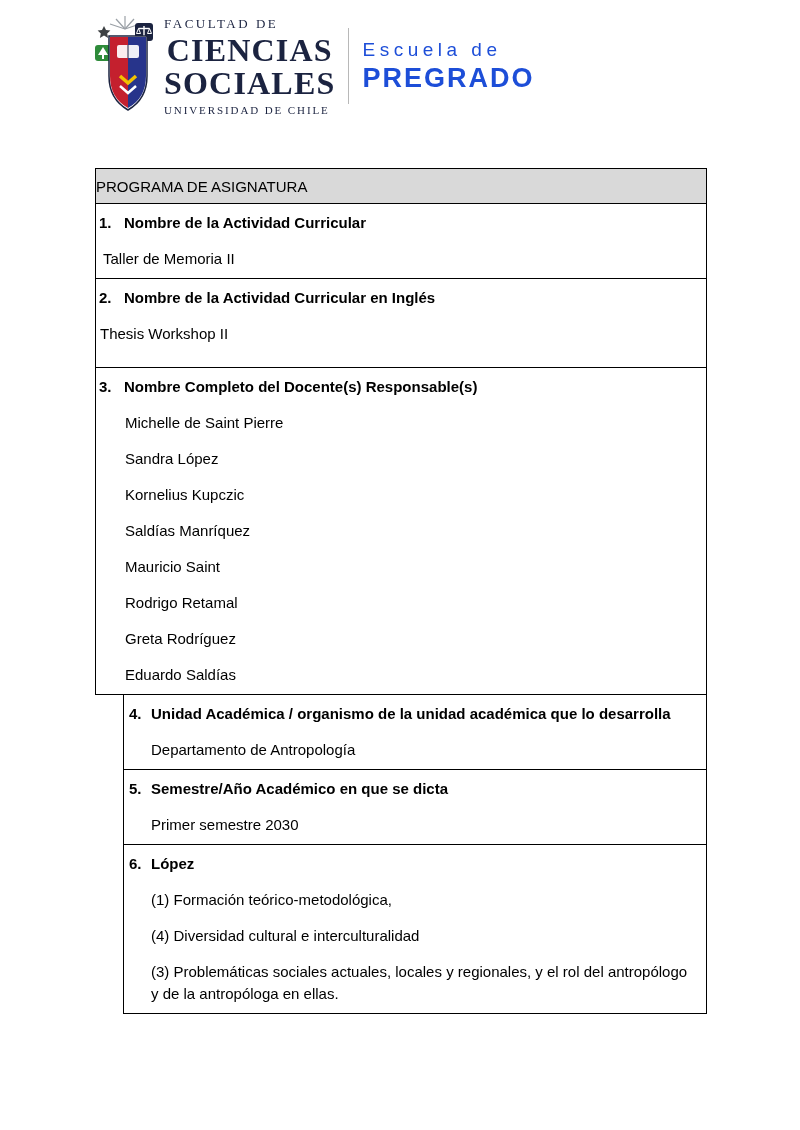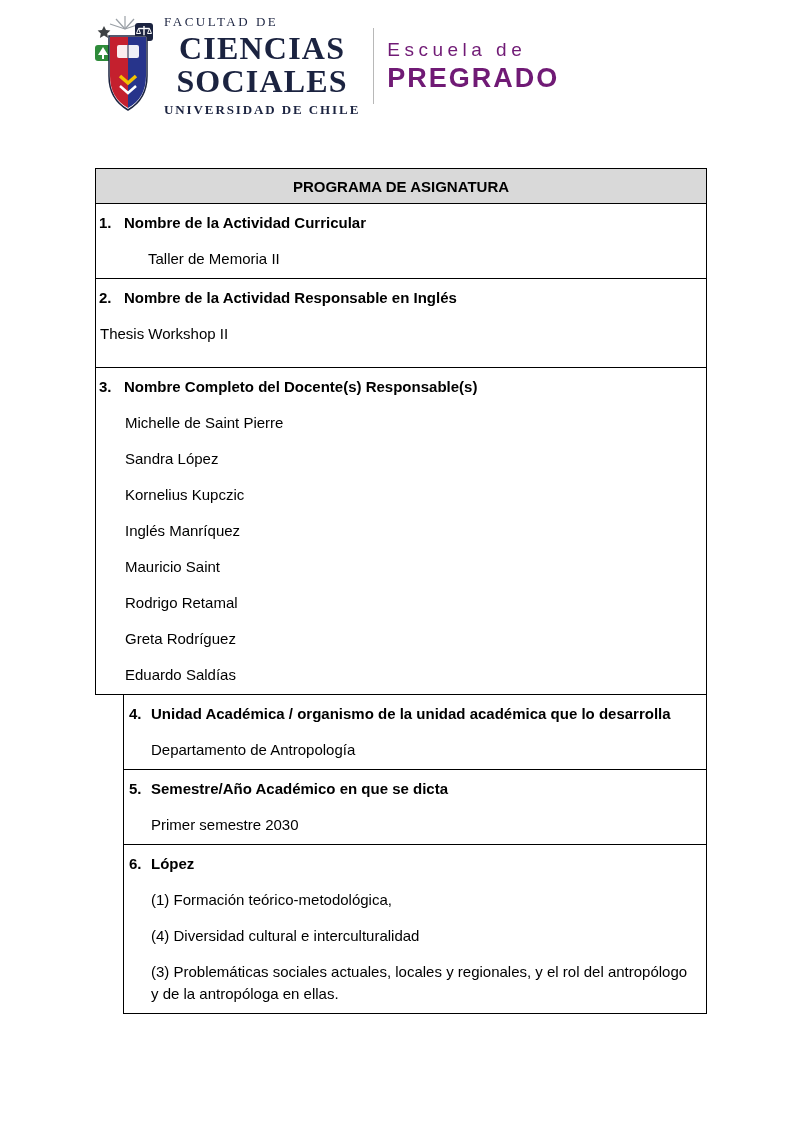--- a/index.html
+++ b/index.html
@@ -12,45 +12,45 @@
     font-size: 15px;
   }
   .page { position: absolute; inset: 0; background: #fff; overflow: hidden; }
 
   
   .brand { position: absolute; left: 95px; top: 14px; display: flex; align-items: center; }
   .brand-shield { width: 60px; height: 104px; flex: 0 0 auto; }
   .brand-text { margin-left: 9px; color: #1b2340; font-family: "Liberation Serif", serif; }
   .fac-small { font-size: 13px; font-weight: normal; letter-spacing: 2.5px; margin-bottom: 2px; }
   .fac-big { font-size: 32px; font-weight: bold; letter-spacing: 1.2px; line-height: 1.02; text-align: center; }
-  .fac-uni { font-size: 13px; font-weight: bold; letter-spacing: 1.9px; margin-top: 4px; }
+  .fac-uni { font-size: 11px; font-weight: normal; letter-spacing: 1.9px; margin-top: 4px; }
   .brand-divider { width: 1px; height: 76px; background: #b8b8b8; margin: 0 13px 0 13px; align-self: center; }
-  .school { color: #701a75; }
+  .school { color: #1d4ed8; }
   .school-top { font-size: 19px; letter-spacing: 4.5px; margin-bottom: 2px; }
   .school-bottom { font-size: 27px; font-weight: bold; letter-spacing: 2px; text-align: center; }
 
   
   .doc-table { position: absolute; left: 95px; top: 168px; width: 612px; }
   .trow {
     border: 1px solid #000;
     margin-top: -1px;
     padding: 6px 12px 8px 3px;
     background: #fff;
   }
   .trow.indent { margin-left: 28px; width: calc(100% - 28px); padding-left: 5px; }
   .title-row {
     height: 36px; background: #d9d9d9;
-    display: flex; align-items: center; justify-content: center;
-    font-weight: bold; padding: 0; margin-top: 0;
+    display: flex; align-items: center; justify-content: flex-start;
+    font-weight: normal; padding: 0; margin-top: 0;
   }
   .label-line { font-weight: bold; line-height: 22px; margin-top: 2px; display: flex; }
   .num { flex: 0 0 25px; }
   .indent .num { flex: 0 0 22px; }
   .line { line-height: 22px; margin-top: 14px; }
-  .lines.pl4 .line { padding-left: 4px; margin-left: 45px; }
+  .lines.pl4 .line { padding-left: 4px; }
   .lines.pl0 .line { padding-left: 1px; }
   .lines.pl26 .line { padding-left: 26px; }
   .indent .lines .line { padding-left: 22px; }
 
   .r1 { min-height: 68px; }
   .r2 { min-height: 90px; }
   .r3 { min-height: 323px; }
   .r4 { min-height: 75px; }
   .r5 { min-height: 72px; }
   .r6 { min-height: 168px; }
@@ -129,37 +129,37 @@
         <span class="lbl">Nombre de la Actividad Curricular</span>
       </div>
       <div class="lines pl4">
         <div class="line">Taller de Memoria II</div>
       </div>
     </div>
 
     <div class="trow r2">
       <div class="label-line">
         <span class="num">2.</span>
-        <span class="lbl">Nombre de la Actividad Responsable en Inglés</span>
+        <span class="lbl">Nombre de la Actividad Curricular en Inglés</span>
       </div>
       <div class="lines pl0">
         <div class="line">Thesis Workshop II</div>
       </div>
     </div>
 
     <div class="trow r3">
       <div class="label-line">
         <span class="num">3.</span>
         <span class="lbl">Nombre Completo del Docente(s) Responsable(s)</span>
       </div>
       <div class="lines pl26">
         <div class="line">Michelle de Saint Pierre</div>
         <div class="line">Sandra López</div>
         <div class="line">Kornelius Kupczic</div>
-        <div class="line">Inglés Manríquez</div>
+        <div class="line">Saldías Manríquez</div>
         <div class="line">Mauricio Saint</div>
         <div class="line">Rodrigo Retamal</div>
         <div class="line">Greta Rodríguez</div>
         <div class="line">Eduardo Saldías</div>
       </div>
     </div>
 
     <div class="trow indent r4">
       <div class="label-line">
         <span class="num">4.</span>

